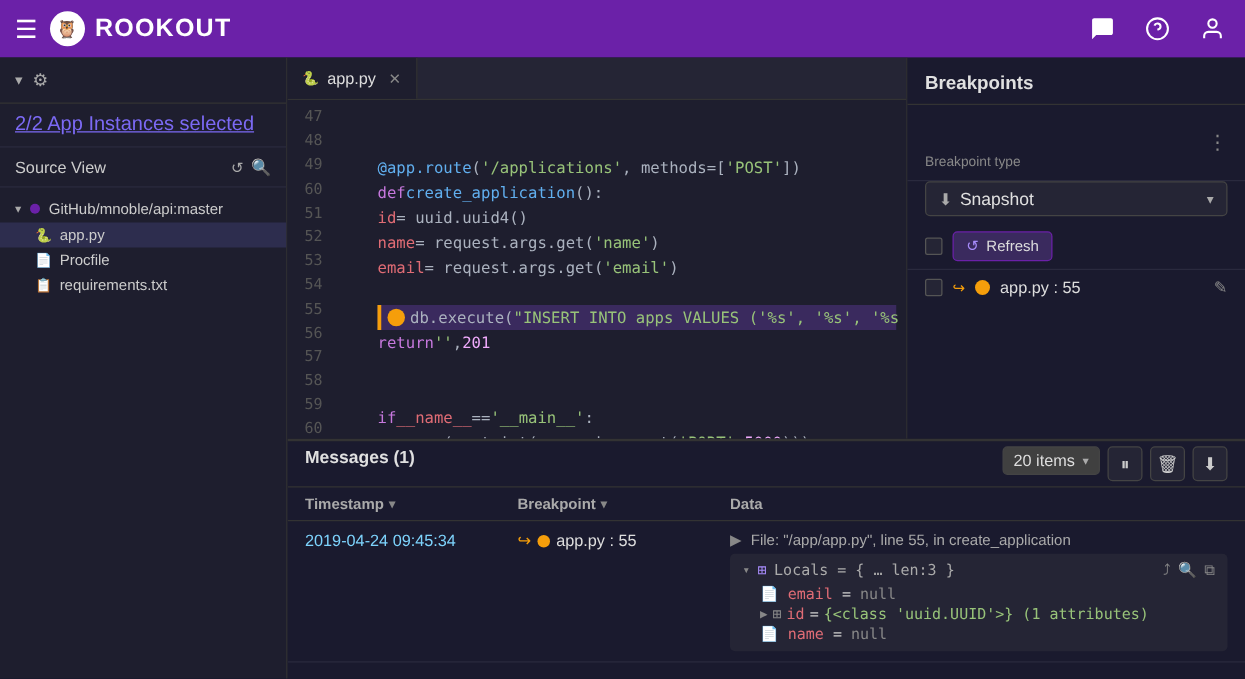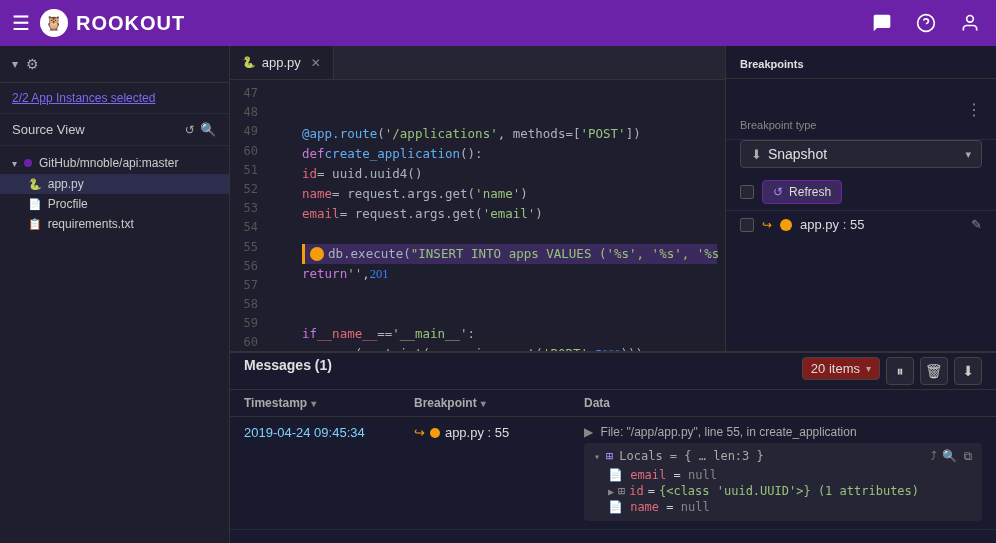--- a/index.html
+++ b/index.html
@@ -46,21 +46,21 @@
     }
     .sidebar-title {
       font-size: 15px;
       color: #e0e0e0;
       flex: 1;
     }
     .sidebar-chevron { color: #aaa; font-size: 12px; }
     .sidebar-gear-icon { color: #aaa; font-size: 14px; cursor: pointer; }
     .sidebar-instances {
       padding: 8px 12px;
-      font-size: 12px;
+      font-size: 16px;
       color: #7c6af5;
       text-decoration: underline;
       cursor: pointer;
       border-bottom: 1px solid #2a2a3e;
     }
     .sidebar-source-view {
       display: flex;
       align-items: center;
       padding: 8px 12px;
       gap: 6px;
@@ -160,36 +160,36 @@
       height: 14px;
       border-radius: 50%;
       background: #f59e0b;
       display: inline-block;
       margin-right: 4px;
       flex-shrink: 0;
     }
     .kw { color: #c678dd; }
     .fn { color: #61afef; }
     .str { color: #98c379; }
-    .num { color: #3b82f6; font-family: Liberation Serif, serif; }
+    .num { color: #f0abfc; }
     .var-name { color: #e06c75; }
     .plain { color: #abb2bf; }
     .decorator { color: #61afef; }
 
     
     .breakpoints-panel {
       width: 270px;
       background: #1a1a2e;
       display: flex;
       flex-direction: column;
       flex-shrink: 0;
     }
     .bp-header {
       padding: 12px 14px 8px;
-      font-size: 11px;
+      font-size: 15px;
       font-weight: 600;
       color: #e0e0e0;
       border-bottom: 1px solid #333;
       display: flex;
       align-items: center;
     }
     .bp-type-row {
       display: flex;
       align-items: center;
       padding: 8px 14px;
@@ -254,21 +254,21 @@
       align-items: flex-start;
       padding: 4px 14px;
       border-bottom: 1px solid #333;
       gap: 6px;
     }
     .messages-title { font-size: 14px; font-weight: 600; color: #e0e0e0; flex: 1; }
     .messages-count-select {
       display: flex;
       align-items: center;
       gap: 6px;
-      background: #7f1d1d;
+      background: #404040;
       border: 1px solid #444;
       border-radius: 4px;
       padding: 3px 8px;
       cursor: pointer;
       font-size: 13px;
       color: #ddd;
     }
     .messages-count-chevron { font-size: 10px; color: #aaa; }
     .messages-icon-btn {
       width: 28px; height: 28px;

